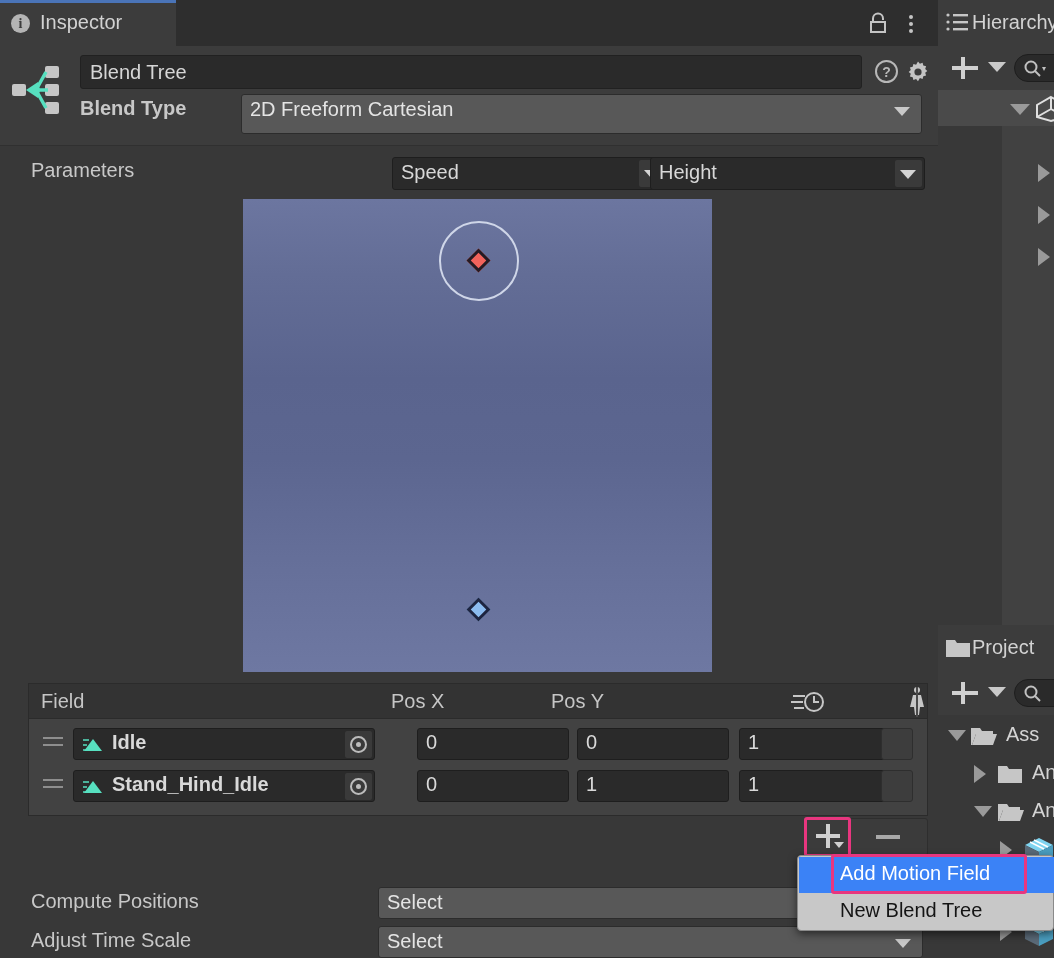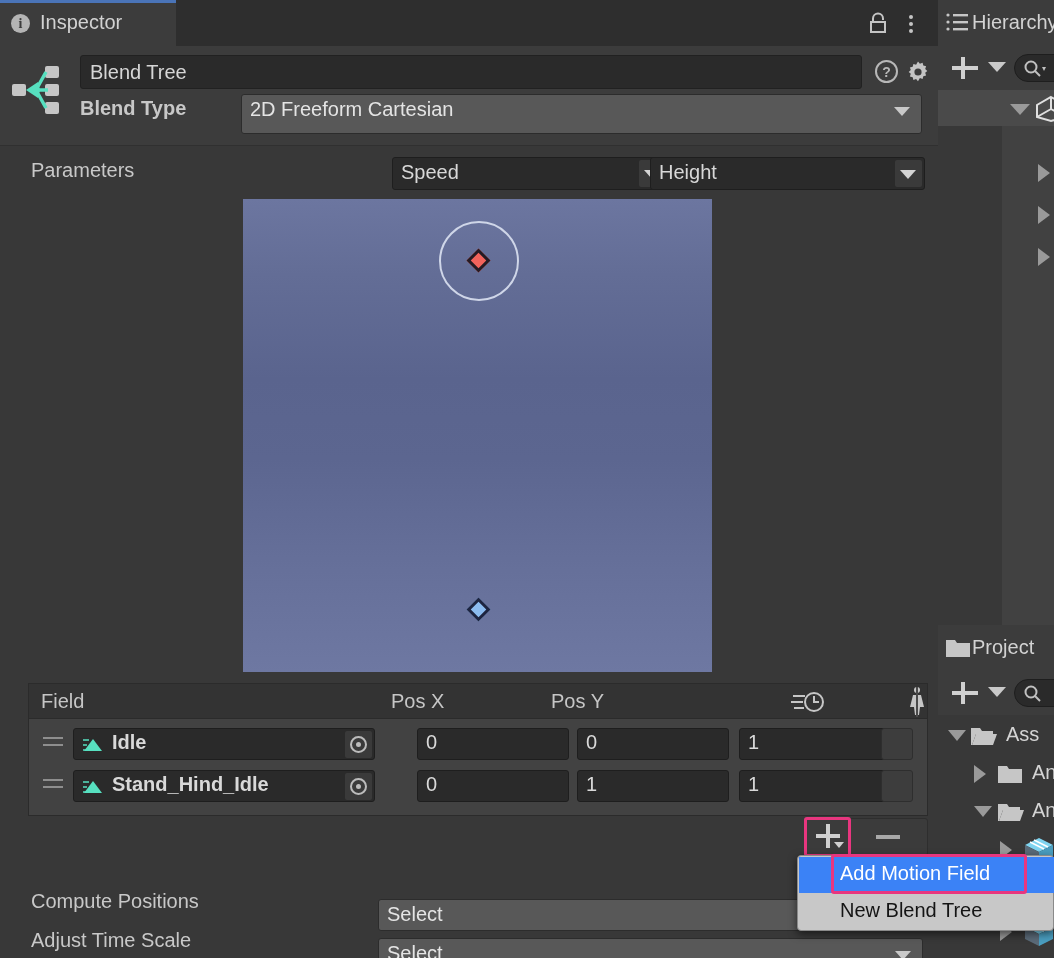--- a/index.html
+++ b/index.html
@@ -160,21 +160,21 @@
   .minus-btn { position: absolute; left: 840px; top: 2px; width: 40px; height: 34px; }
   .minus-btn .hbar { position: absolute; left: 8px; top: 15px; width: 24px; height: 4px; background: #a8a8a8; }
   .annot {
     position: absolute; border: 3px solid #e8367f; border-radius: 3px; pointer-events: none;
   }
 
   
   .brow { position: absolute; left: 0; width: 938px; height: 40px; }
   .brow .lbl { position: absolute; left: 31px; top: 7px; font-size: 20px; color: #c8c8c8; }
   .brow .sel {
-    position: absolute; left: 378px; top: 16px; width: 545px; height: 32px;
+    position: absolute; left: 378px; top: 4px; width: 545px; height: 32px;
     background: #585858; border: 1px solid #2c2c2c; border-radius: 3px;
   }
   .brow .sel .v { position: absolute; left: 8px; top: 3px; font-size: 20px; color: #e4e4e4; }
   .brow .sel .caret { right: 11px; top: 12px; }
 
   
   .ctxmenu {
     position: absolute; left: 797px; top: 855px; width: 257px; height: 76px;
     background: #c8c8c8; border: 1px solid #8a8a8a; border-radius: 4px;
     box-shadow: 0 3px 9px rgba(0,0,0,0.55); z-index: 40;

